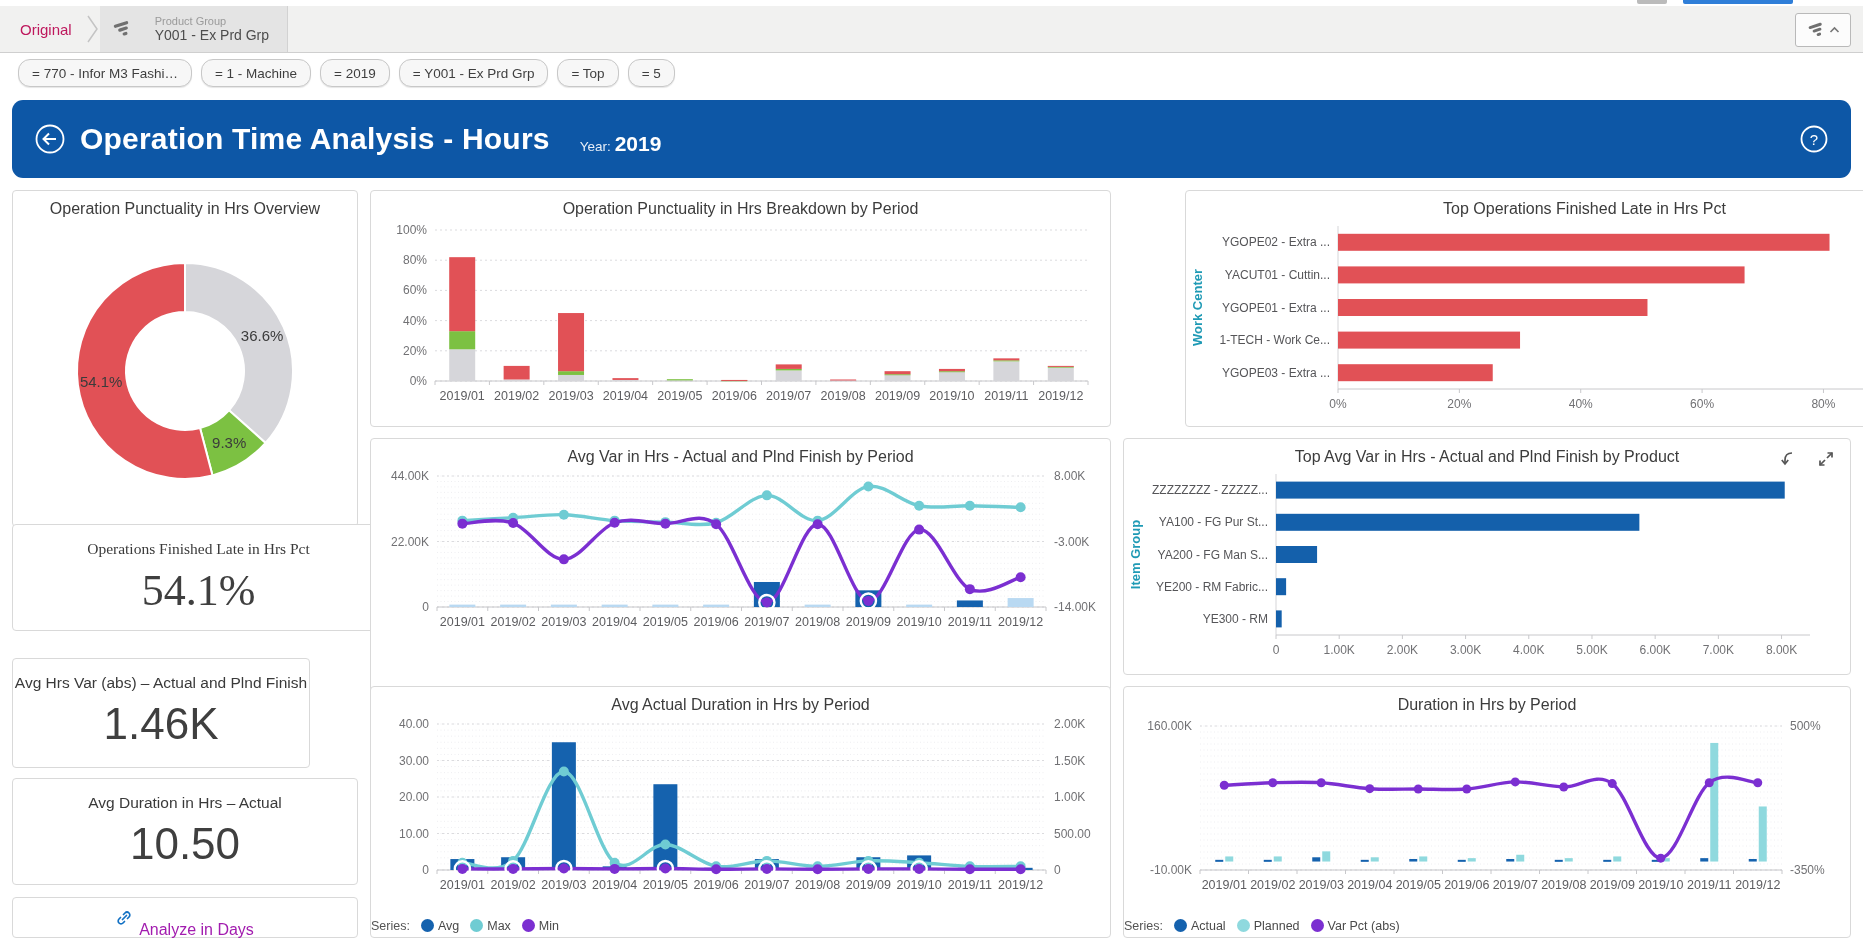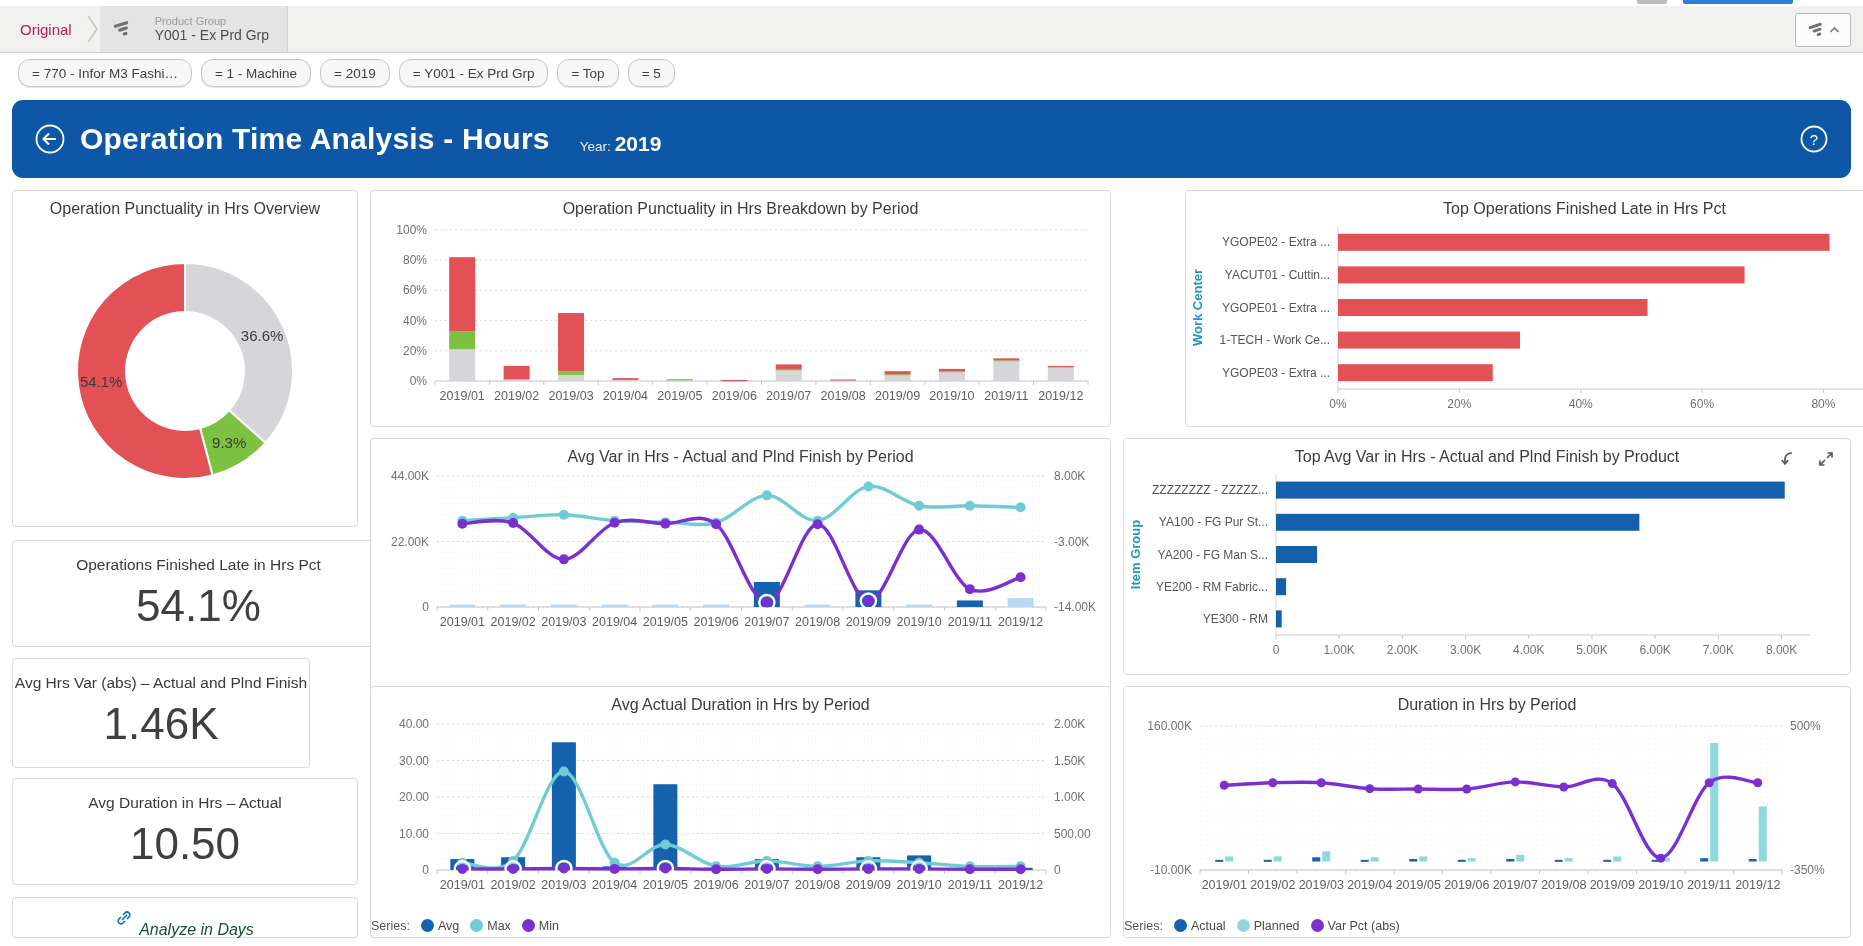--- a/index.html
+++ b/index.html
@@ -20,21 +20,21 @@
   .bluebar .back{width:32px;height:32px;margin-right:14px;cursor:pointer;flex:none;}
   .bluebar h1{font-size:30px;font-weight:600;margin:0;letter-spacing:.2px;}
   .yearwrap{margin-left:30px;margin-top:10px;font-size:13.5px;color:#e8eff8;}
   .yearwrap b{font-size:21px;color:#ffffff;margin-left:4px;}
   .helpwrap{margin-left:auto;width:30px;height:30px;cursor:pointer;}
   .card{position:absolute;background:#fff;border:1px solid #d9d9d9;border-radius:4px;box-sizing:border-box;}
   .chart-title{text-align:center;padding-top:9px;font-size:16px;color:#3c3c3c;}
   .kpi-title{text-align:center;margin-top:15px;font-size:15.5px;color:#3a3a3a;}
   .kpi-value{text-align:center;font-size:44px;color:#3f3f3f;margin-top:7px;}
   .linkrow{display:flex;align-items:center;justify-content:center;height:100%;gap:7px;cursor:pointer;}
-  .linkrow span{font-size:16px;font-style:italic;color:#14532d;margin-top:24px;}
+  .linkrow span{font-size:16px;color:#a21caf;margin-top:24px;}
   .legend{position:absolute;bottom:4px;left:0;width:100%;font-size:12.5px;color:#4a4a4a;}
   .legend .ldot{display:inline-block;width:13px;height:13px;border-radius:50%;margin:0 4px -2px 11px;}
   .legend .lpre{color:#555;}
   .tick{font-size:12px;fill:#717174;}
   .cat{font-size:12.5px;fill:#5d5d60;}
   .hcat{font-size:12px;fill:#555558;}
   .axis-title{font-size:13px;font-weight:bold;fill:#1f9ab5;}
   .donut-label{font-size:15px;fill:#3b3b3b;}
   .card-icons{position:absolute;right:12px;top:8px;display:flex;gap:14px;}
   .icon-btn{width:24px;height:24px;display:flex;align-items:center;justify-content:center;cursor:pointer;}
@@ -109,21 +109,21 @@
   <svg width="344" height="300">
       <path d="M172,45 A108 108 0 0 1 252.56164370581166,224.92928168289916 L216.01052758002675,192.29470017862084 A59 59 0 0 0 172,94 Z" fill="#d6d6da" stroke="#fff" stroke-width="2"></path>
       <text x="249.12243913559598" y="123.46915318477849" class="donut-label" text-anchor="middle">36.6%</text>
       <path d="M252.56164370581166,224.92928168289916 A108 108 0 0 1 199.5152383738053,257.43616067834296 L187.03147281531955,210.05308777798365 A59 59 0 0 0 216.01052758002675,192.29470017862084 Z" fill="#7cc142" stroke="#fff" stroke-width="2"></path>
       <text x="216.1511287184977" y="230.0480938879208" class="donut-label" text-anchor="middle">9.3%</text>
       <path d="M199.5152383738053,257.43616067834296 A108 108 0 1 1 171.99999999999997,45 L171.99999999999997,94 A59 59 0 1 0 187.03147281531955,210.05308777798365 Z" fill="#e15156" stroke="#fff" stroke-width="2"></path>
       <text x="88.19999292065745" y="168.8539768519256" class="donut-label" text-anchor="middle">54.1%</text>
     </svg>
 </div>
 
-<div class="card" style="left:12px;top:540px;width:373px;height:107px;">
+<div class="card" style="left:12px;top:524px;width:373px;height:107px;font-family:Liberation Serif, serif;">
   <div class="kpi-title">Operations Finished Late in Hrs Pct</div>
   <div class="kpi-value">54.1%</div>
 </div>
 <div class="card" style="left:12px;top:658px;width:298px;height:110px;">
   <div class="kpi-title">Avg Hrs Var (abs) – Actual and Plnd Finish</div>
   <div class="kpi-value">1.46K</div>
 </div>
 <div class="card" style="left:12px;top:778px;width:346px;height:107px;">
   <div class="kpi-title">Avg Duration in Hrs – Actual</div>
   <div class="kpi-value">10.50</div>

